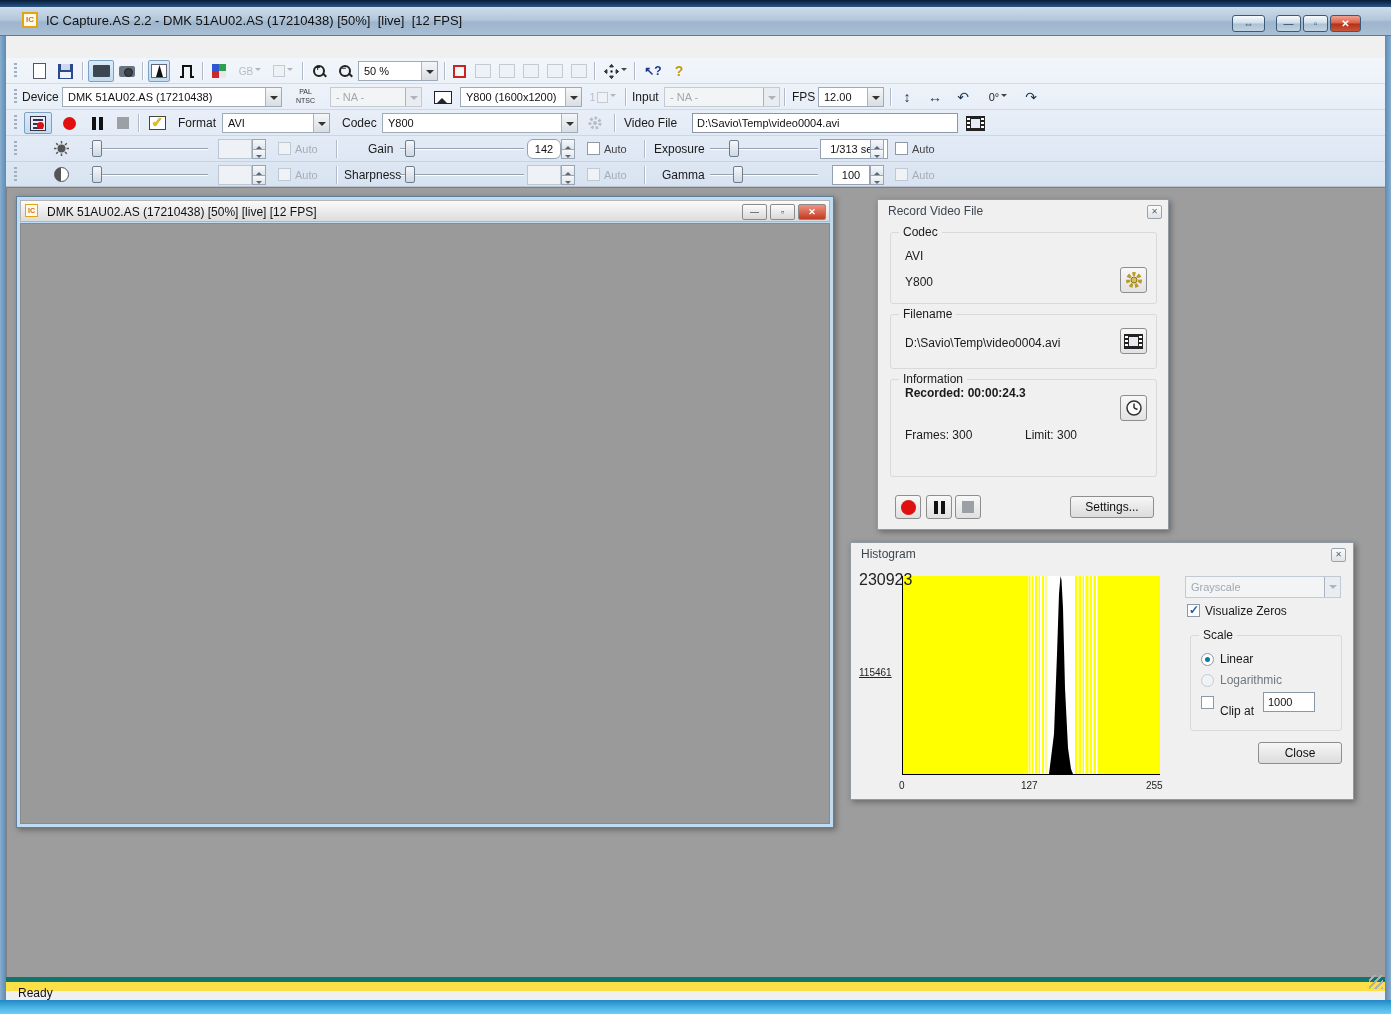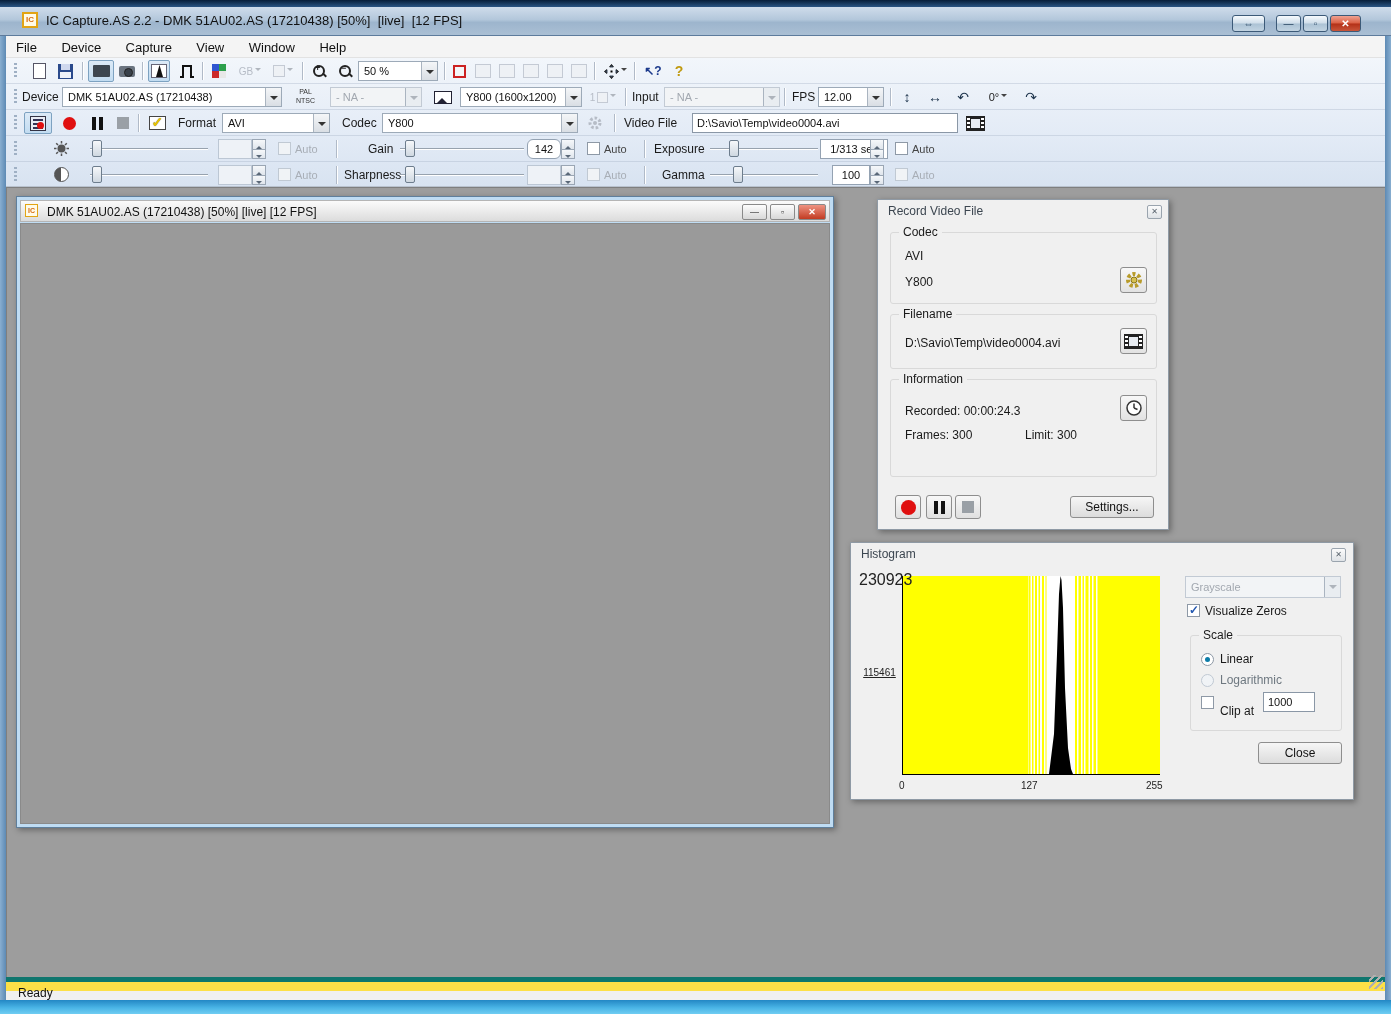--- a/index.html
+++ b/index.html
@@ -174,28 +174,20 @@
     <div class="cap-btn" style="left:1303px;width:25px;">▫</div>
     <div class="cap-btn close" style="left:1330px;width:31px;">✕</div>
   </div>
 
   <div class="abs" id="frame-left"></div>
   <div class="abs" id="frame-right"></div>
   <div class="abs" id="frame-bottom"></div>
 
   <div class="abs" id="client">
 
-    <div class="abs" id="menubar">
-      <span class="menu-item">File</span>
-      <span class="menu-item">Device</span>
-      <span class="menu-item">Capture</span>
-      <span class="menu-item">View</span>
-      <span class="menu-item">Window</span>
-      <span class="menu-item">Help</span>
-    </div>
 
     <div class="abs" id="toolbars">
 
       <div class="tbrow" style="top:0;">
         <div class="tb-grip"></div>
         <div class="tb-btn" style="left:22px;">
             <span class="i-page"></span>
           </div>
         <div class="tb-btn" style="left:48px;">
             <span class="i-save"></span>
@@ -498,21 +490,21 @@
           <span class="gtext" style="left:14px;top:21px;">D:\Savio\Temp\video0004.avi</span>
           <div class="icon-btn" style="left:229px;top:13px;">
               <span class="i-film">
                 <i></i>
               </span>
             </div>
         </div>
 
         <div class="groupbox" style="left:12px;top:179px;width:267px;height:98px;">
           <span class="gb-label">Information</span>
-          <span class="gtext" style="left:14px;top:24px;">Recorded: 00:00:24.3</span>
+          <span class="gtext" style="left:14px;top:6px;font-weight:bold;">Recorded: 00:00:24.3</span>
           <div class="icon-btn" style="left:229px;top:15px;">
             <svg width="18" height="18">
                 <circle cx="9" cy="9" r="7" fill="#fff" stroke="#333" stroke-width="1.5"></circle>
                 <line x1="9" y1="9" x2="9" y2="4.5" stroke="#333" stroke-width="1.5"></line>
                 <line x1="9" y1="9" x2="12.5" y2="10.5" stroke="#333" stroke-width="1.5"></line>
               </svg>
           </div>
           <span class="gtext" style="left:14px;top:48px;">Frames: 300</span>
           <span class="gtext" style="left:134px;top:48px;">Limit: 300</span>
         </div>
@@ -551,21 +543,21 @@
             <rect x="175.5" y="0" width="2.5" height="198" fill="#ffff00"></rect>
             <rect x="179.5" y="0" width="1.5" height="198" fill="#ffff00"></rect>
             <rect x="182.5" y="0" width="3" height="198" fill="#ffff00"></rect>
             <rect x="187" y="0" width="2" height="198" fill="#ffff00"></rect>
             <rect x="190.5" y="0" width="2.5" height="198" fill="#ffff00"></rect>
             <rect x="194.5" y="0" width="2.5" height="198" fill="#ffff00"></rect>
             <rect x="197" y="0" width="60" height="198" fill="#ffff00"></rect>
           </svg>
         </div>
         <div class="abs" style="left:8px;top:28px;width:41px;text-align:right;font-size:16px;color:#222;">230923</div>
-        <div class="abs" style="left:8px;top:124px;width:41px;text-align:center;font-size:10px;color:#222;text-decoration:underline;">115461</div>
+        <div class="abs" style="left:8px;top:124px;width:41px;text-align:left;font-size:10px;color:#222;text-decoration:underline;">115461</div>
         <div class="abs" style="left:48px;top:237px;font-size:10px;color:#222;">0</div>
         <div class="abs" style="left:170px;top:237px;font-size:10px;color:#222;">127</div>
         <div class="abs" style="left:295px;top:237px;font-size:10px;color:#222;">255</div>
 
         <div class="combo dis" style="left:334px;top:33px;width:156px;height:22px;padding-top:4px;"><span>Grayscale</span><span class="dd"></span></div>
         <div class="cb checked" style="left:336px;top:61px;"></div>
         <span class="gtext" style="left:354px;top:61px;">Visualize Zeros</span>
 
         <div class="groupbox" style="left:339px;top:92px;width:152px;height:96px;padding-left:27px;">
           <span class="gb-label">Scale</span>

